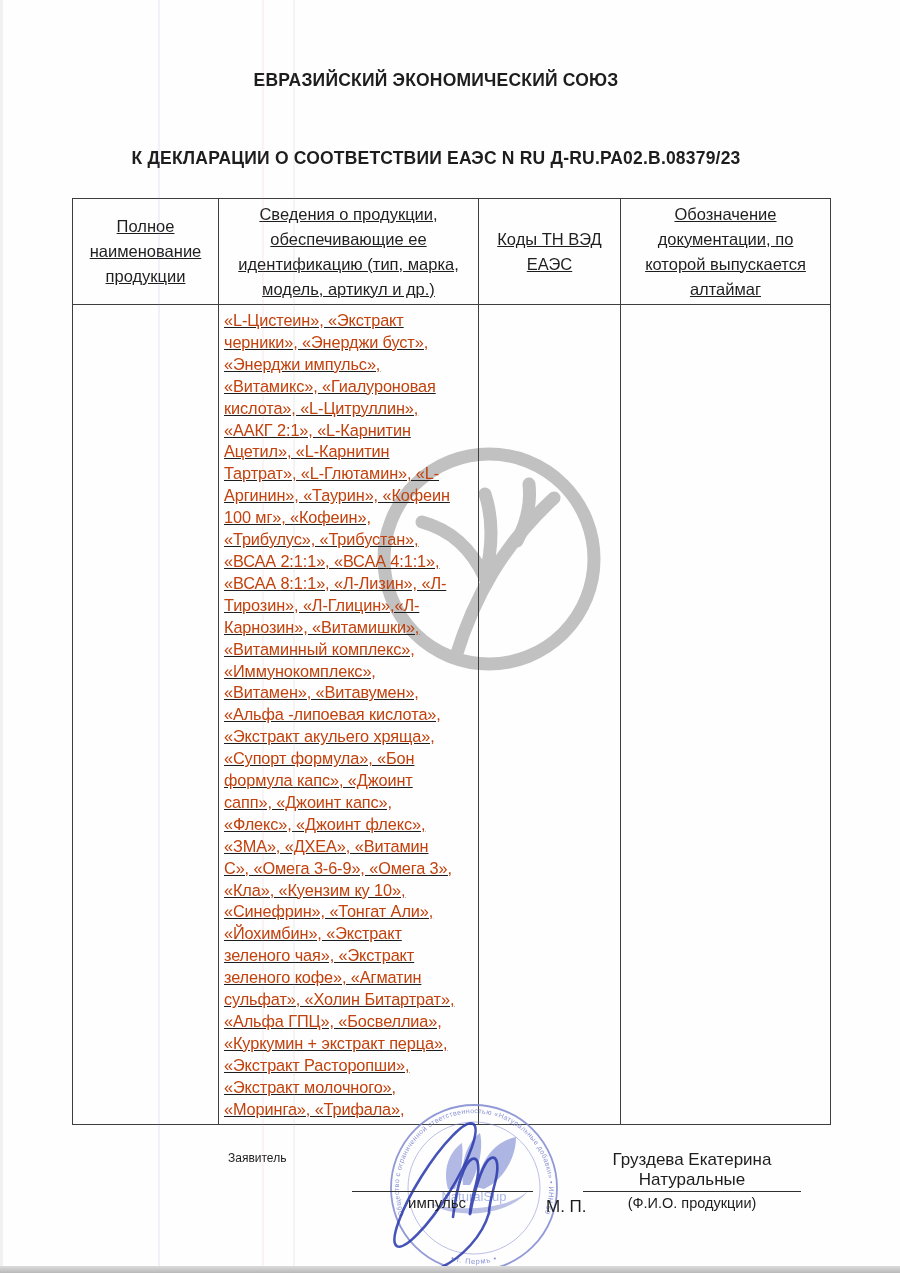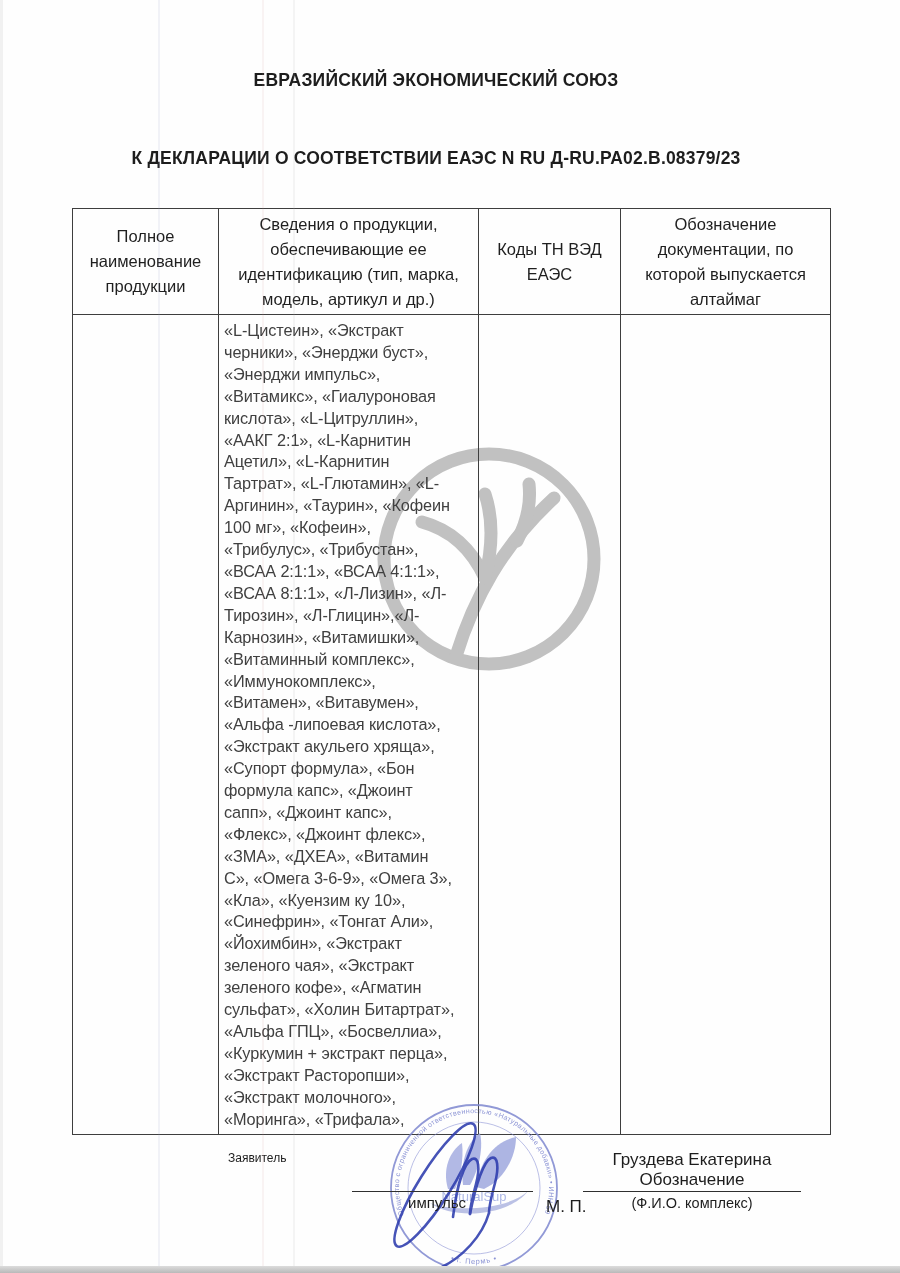--- a/index.html
+++ b/index.html
@@ -30,34 +30,34 @@
     color:#c3c3c3;line-height:1;
   }
   
   .hline{position:absolute;left:0;width:872px;text-align:center;
     font-weight:700;font-size:17.5px;letter-spacing:.2px;z-index:2;}
   .h1{top:70px;}
   .h2{top:112px;}
   .h3{top:148px;text-align:center;}
   
   .decl-table{
-    position:absolute;left:72px;top:208px;width:758px;z-index:2;
-    border-collapse:collapse;table-layout:fixed;background:transparent;
+    position:absolute;left:72px;top:198px;width:758px;z-index:2;
+    border-collapse:collapse;table-layout:fixed;background:transparent;text-decoration:underline;
   }
   .decl-table th,.decl-table td{border:1.6px solid #3e3e3e;background:transparent;}
   .decl-table th{
     font-weight:400;font-size:16.5px;line-height:25px;
     text-align:center;vertical-align:middle;padding:2px 5px;height:101px;color:#1f1f1f;
   }
   .decl-table td{vertical-align:top;height:819px;padding:0;}
   .details-inner{
     height:813px;overflow:hidden;
     padding:5px 2px 0 5px;
     font-size:16.3px;line-height:21.9px;letter-spacing:-.1px;
-    white-space:pre-line;color:#404040;
+    white-space:pre-line;color:#c2410c;
   }
   
   .f-label{position:absolute;z-index:4;}
   .applicant-label{left:228px;top:1151px;font-size:12px;}
   .podpis-label{left:408px;top:1194px;font-size:15px;z-index:5;}
   .mp-label{left:546px;top:1197px;font-size:17px;}
   .sig-line{position:absolute;border-top:1.6px solid #2f2f2f;z-index:4;}
   .sig-line1{left:352px;top:1191px;width:181px;}
   .sig-line2{left:583px;top:1191px;width:218px;}
   .name-block{position:absolute;left:583px;top:1150px;width:218px;z-index:4;
@@ -154,23 +154,23 @@
       </tr>
     </tbody>
   </table>
 
   <div class="f-label applicant-label">Заявитель</div>
 
   <div class="sig-line sig-line1"></div>
   <div class="f-label podpis-label">импульс</div>
   <div class="f-label mp-label">М. П.</div>
 
-  <div class="name-block">Груздева Екатерина Обозначение</div>
+  <div class="name-block">Груздева Екатерина Натуральные</div>
   <div class="sig-line sig-line2"></div>
-  <div class="fio-caption">(Ф.И.О. комплекс)</div>
+  <div class="fio-caption">(Ф.И.О. продукции)</div>
 
   <svg class="stamp-svg" width="210" height="188" viewBox="0 0 210 188">
     <g fill="none" stroke="#7f88d0" opacity="0.85">
       <circle cx="114" cy="103" r="83" stroke-width="1.8"></circle>
       <circle cx="114" cy="103" r="66" stroke-width="0.9" opacity="0.7"></circle>
     </g>
     <defs>
       <path id="ringTop" d="M 44,130 A 75,75 0 1 1 184,130"></path>
       <path id="ringBottom" d="M 38,103 A 76,76 0 0 0 190,103"></path>
     </defs>

